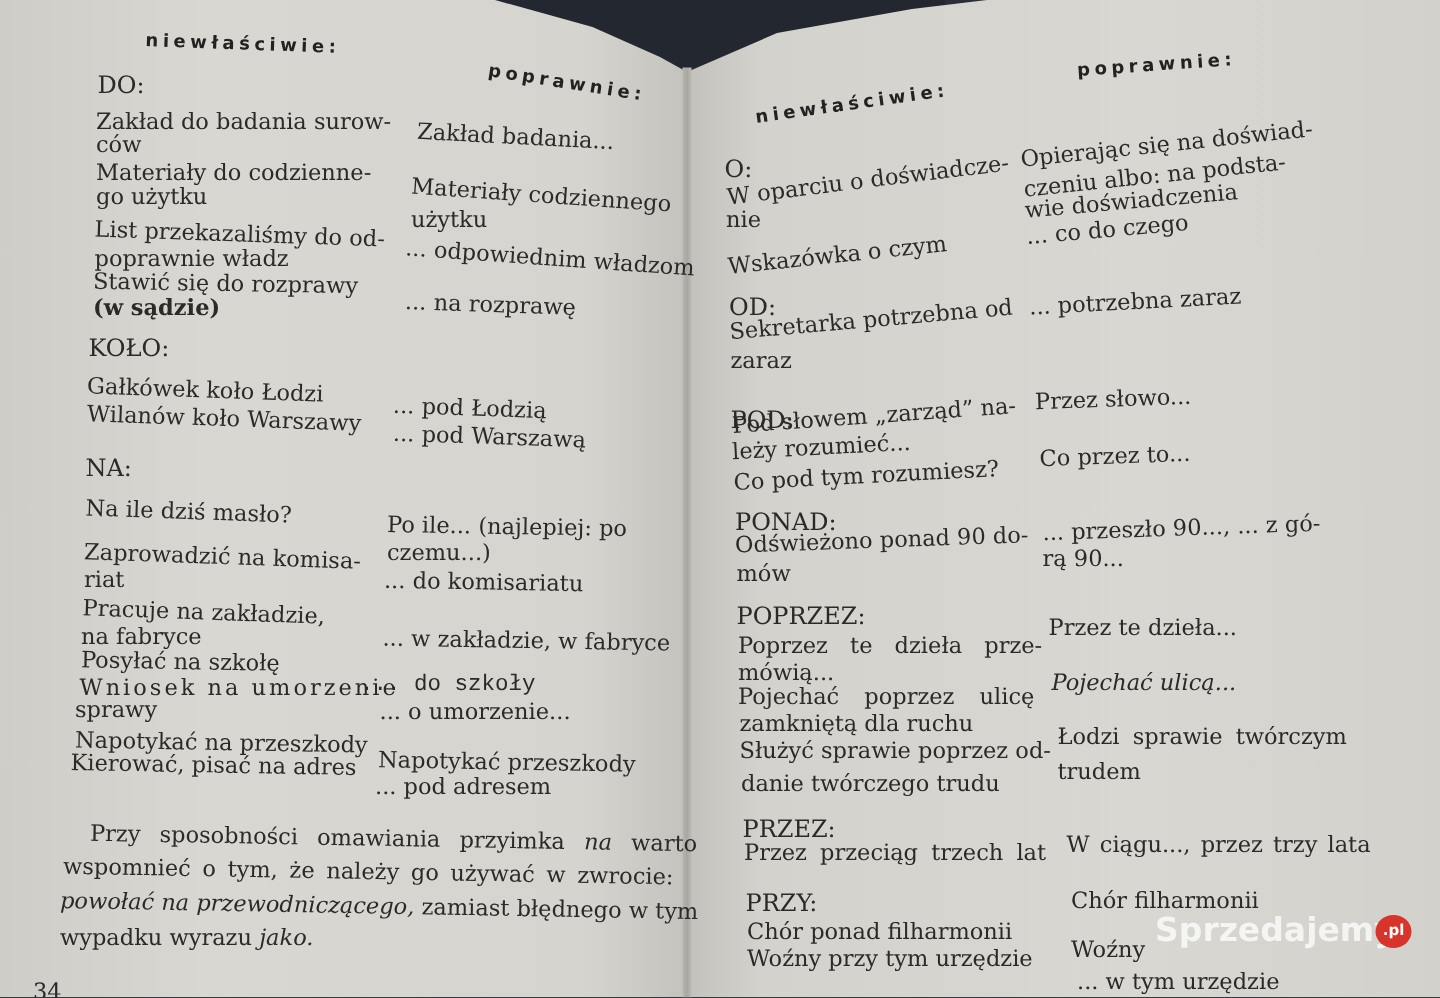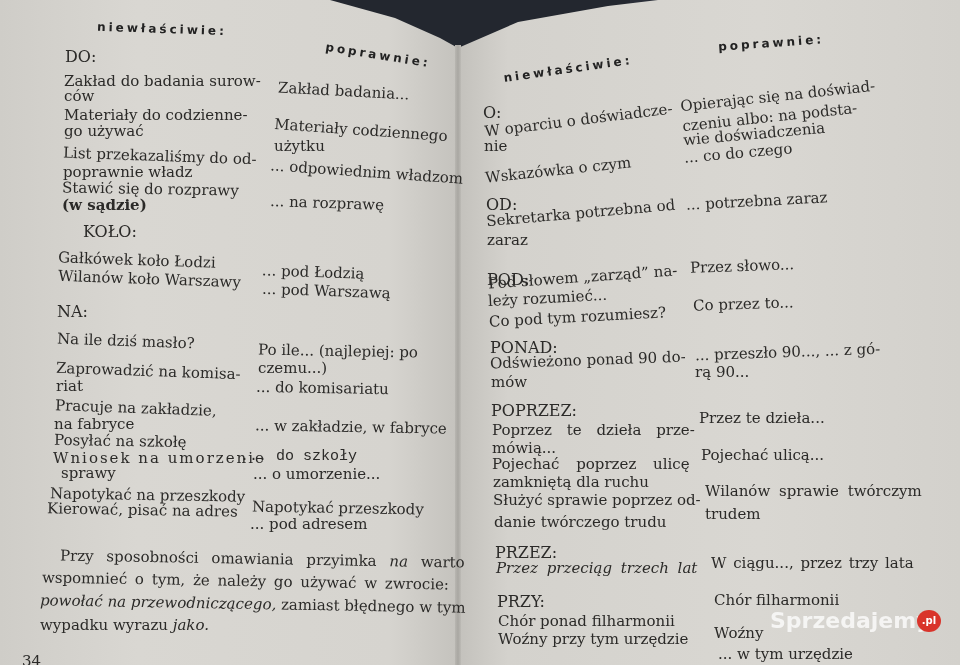--- a/index.html
+++ b/index.html
@@ -63,33 +63,33 @@
 <div id="left">
   <div class="col-head" style="left:97px;top:22px;transform:rotate(2deg);">niewłaściwie:</div>
   <div class="col-head" style="left:325px;top:48px;transform:rotate(9deg);">poprawnie:</div>
 
   <div class="sec" style="left:65px;top:47px;">DO:</div>
   <div class="t" style="left:64px;top:73px;">Zakład do badania surow-</div>
   <div class="t" style="left:64px;top:88px;">ców</div>
   <div class="t" style="left:278px;top:83px;transform:rotate(3deg);">Zakład badania...</div>
 
   <div class="t" style="left:64px;top:107px;">Materiały do codzienne-</div>
-  <div class="t" style="left:64px;top:123px;">go używać</div>
+  <div class="t" style="left:64px;top:123px;">go użytku</div>
   <div class="t" style="left:274px;top:122px;transform:rotate(4deg);">Materiały codziennego</div>
   <div class="t" style="left:274px;top:138px;">użytku</div>
 
   <div class="t" style="left:63px;top:148px;transform:rotate(2deg);">List przekazaliśmy do od-</div>
   <div class="t" style="left:63px;top:164px;">poprawnie władz</div>
   <div class="t" style="left:270px;top:164px;transform:rotate(4deg);">... odpowiednim władzom</div>
 
   <div class="t" style="left:62px;top:181px;transform:rotate(1deg);">Stawić się do rozprawy</div>
   <div class="t" style="left:62px;top:197px;font-weight:bold;">(w sądzie)</div>
   <div class="t" style="left:270px;top:195px;transform:rotate(2deg);">... na rozprawę</div>
 
-  <div class="sec" style="left:59px;top:222px;margin-left:24px;">KOŁO:</div>
+  <div class="sec" style="left:59px;top:222px;">KOŁO:</div>
   <div class="t" style="left:58px;top:252px;transform:rotate(2deg);">Gałkówek koło Łodzi</div>
   <div class="t" style="left:58px;top:271px;transform:rotate(2deg);">Wilanów koło Warszawy</div>
   <div class="t" style="left:262px;top:264px;transform:rotate(2deg);">... pod Łodzią</div>
   <div class="t" style="left:262px;top:283px;transform:rotate(2deg);">... pod Warszawą</div>
 
   <div class="sec" style="left:57px;top:302px;">NA:</div>
   <div class="t" style="left:57px;top:333px;transform:rotate(2deg);">Na ile dziś masło?</div>
   <div class="t" style="left:258px;top:343px;transform:rotate(1deg);">Po ile... (najlepiej: po</div>
   <div class="t" style="left:258px;top:360px;">czemu...)</div>
 
@@ -98,21 +98,21 @@
   <div class="t" style="left:256px;top:380px;transform:rotate(1deg);">... do komisariatu</div>
 
   <div class="t" style="left:55px;top:400px;transform:rotate(2deg);">Pracuje na zakładzie,</div>
   <div class="t" style="left:54px;top:416px;">na fabryce</div>
   <div class="t" style="left:255px;top:419px;transform:rotate(1deg);">... w zakładzie, w fabryce</div>
 
   <div class="t" style="left:54px;top:433px;transform:rotate(1deg);">Posyłać na szkołę</div>
   <div class="t" style="left:240px;top:448px;font-family:Liberation Mono, monospace;">... do szkoły</div>
 
   <div class="t" style="left:53px;top:450px;letter-spacing:2px;">Wniosek na umorzenie</div>
-  <div class="t" style="left:61px;top:465px;">sprawy</div>
+  <div class="t" style="left:50px;top:465px;">sprawy</div>
   <div class="t" style="left:253px;top:466px;">... o umorzenie...</div>
 
   <div class="t" style="left:50px;top:487px;transform:rotate(1deg);">Napotykać na przeszkody</div>
   <div class="t" style="left:252px;top:500px;transform:rotate(1deg);">Napotykać przeszkody</div>
   <div class="t" style="left:47px;top:502px;transform:rotate(1deg);">Kierować, pisać na adres</div>
   <div class="t" style="left:250px;top:516px;">... pod adresem</div>
 
   <div>
     <div class="para" style="left:60px;top:549px;word-spacing:8px;transform:rotate(1deg);"><span>Przy sposobności omawiania przyimka</span> <span class="it">na</span> <span>warto</span></div>
     <div class="para" style="left:42px;top:571px;word-spacing:3px;transform:rotate(1deg);">wspomnieć o tym, że należy go używać w zwrocie:</div>
@@ -152,28 +152,28 @@
   <div class="t" style="left:491px;top:374px;">mów</div>
   <div class="t" style="left:695px;top:344px;transform:rotate(-2deg);">... przeszło 90..., ... z gó-</div>
   <div class="t" style="left:695px;top:364px;">rą 90...</div>
 
   <div class="sec" style="left:491px;top:401px;">POPRZEZ:</div>
   <div class="t" style="left:492px;top:422px;word-spacing:10px;">Poprzez te dzieła prze-</div>
   <div class="t" style="left:492px;top:440px;">mówią...</div>
   <div class="t" style="left:699px;top:410px;">Przez te dzieła...</div>
   <div class="t" style="left:492px;top:456px;word-spacing:12px;">Pojechać poprzez ulicę</div>
   <div class="t" style="left:493px;top:474px;">zamkniętą dla ruchu</div>
-  <div class="t" style="left:701px;top:447px;">Pojechać ulicą...</div>
+  <div class="t" style="left:701px;top:447px;font-style:italic;">Pojechać ulicą...</div>
   <div class="t" style="left:493px;top:492px;">Służyć sprawie poprzez od-</div>
   <div class="t" style="left:494px;top:514px;">danie twórczego trudu</div>
-  <div class="t" style="left:705px;top:483px;word-spacing:4px;">Wilanów sprawie twórczym</div>
+  <div class="t" style="left:705px;top:483px;word-spacing:4px;">Łodzi sprawie twórczym</div>
   <div class="t" style="left:705px;top:506px;">trudem</div>
 
   <div class="sec" style="left:495px;top:543px;">PRZEZ:</div>
-  <div class="t" style="left:496px;top:560px;word-spacing:4px;font-style:italic;">Przez przeciąg trzech lat</div>
+  <div class="t" style="left:496px;top:560px;word-spacing:4px;">Przez przeciąg trzech lat</div>
   <div class="t" style="left:711px;top:555px;word-spacing:2px;">W ciągu..., przez trzy lata</div>
 
   <div class="sec" style="left:497px;top:592px;">PRZY:</div>
   <div class="t" style="left:498px;top:613px;">Chór ponad filharmonii</div>
   <div class="t" style="left:714px;top:592px;">Chór filharmonii</div>
   <div class="t" style="left:498px;top:631px;">Woźny przy tym urzędzie</div>
   <div class="t" style="left:714px;top:625px;">Woźny</div>
   <div class="t" style="left:718px;top:646px;">... w tym urzędzie</div>
 </div>
 

